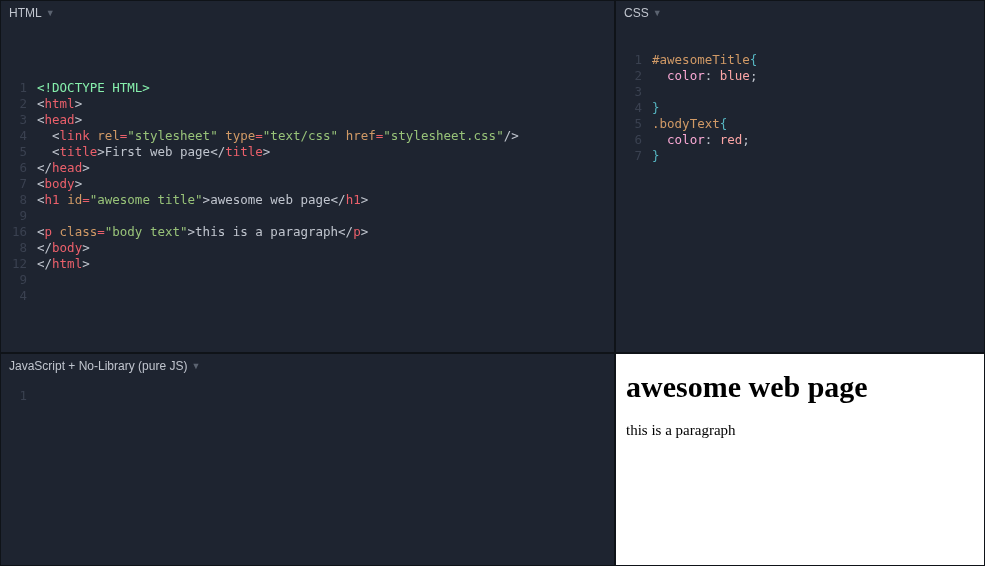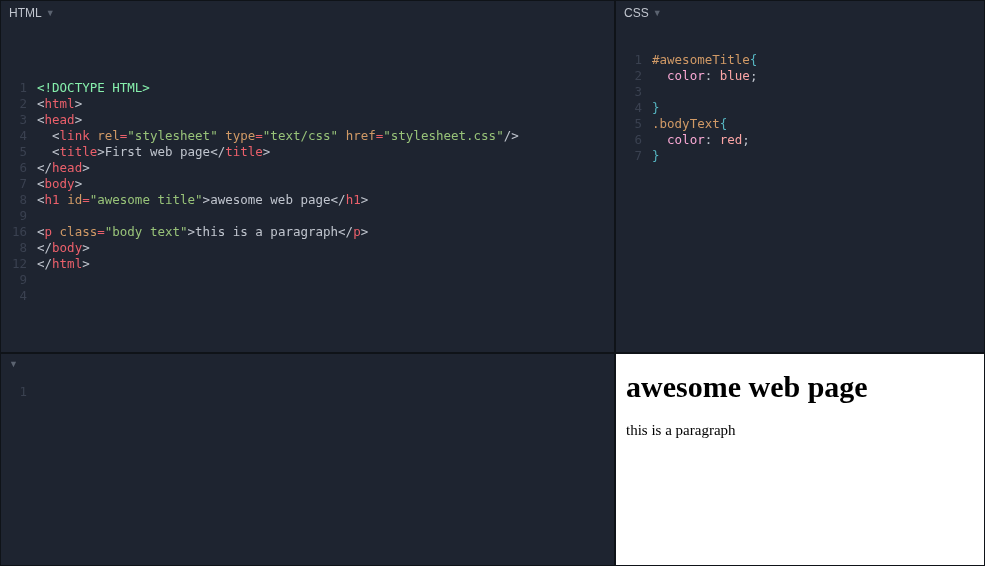--- a/index.html
+++ b/index.html
@@ -119,20 +119,21 @@
         <div>5</div>
         <div>6</div>
         <div>7</div>
       </div>
     <div class="code" id="css-code"><div><span class="tok-sel">#awesomeTitle</span><span class="tok-punct">{</span></div><div><span class="tok-text">  </span><span class="tok-prop">color</span><span class="tok-text">: </span><span class="tok-val">blue</span><span class="tok-text">;</span></div><div>&nbsp;</div><div><span class="tok-punct">}</span></div><div><span class="tok-sel">.bodyText</span><span class="tok-punct">{</span></div><div><span class="tok-text">  </span><span class="tok-prop">color</span><span class="tok-text">: </span><span class="tok-val">red</span><span class="tok-text">;</span></div><div><span class="tok-punct">}</span></div></div>
   </div>
 </div>
 
 <div class="pane" id="js-pane">
   <div class="pane-header">
+    <span>JavaScript + No-Library (pure JS)</span>
     <span class="tri">▼</span>
   </div>
   <div class="code-area">
     <div class="gutter" id="js-gutter">
         <div>1</div>
       </div>
     <div class="code" id="js-code"><div>&nbsp;</div></div>
   </div>
 </div>
 

